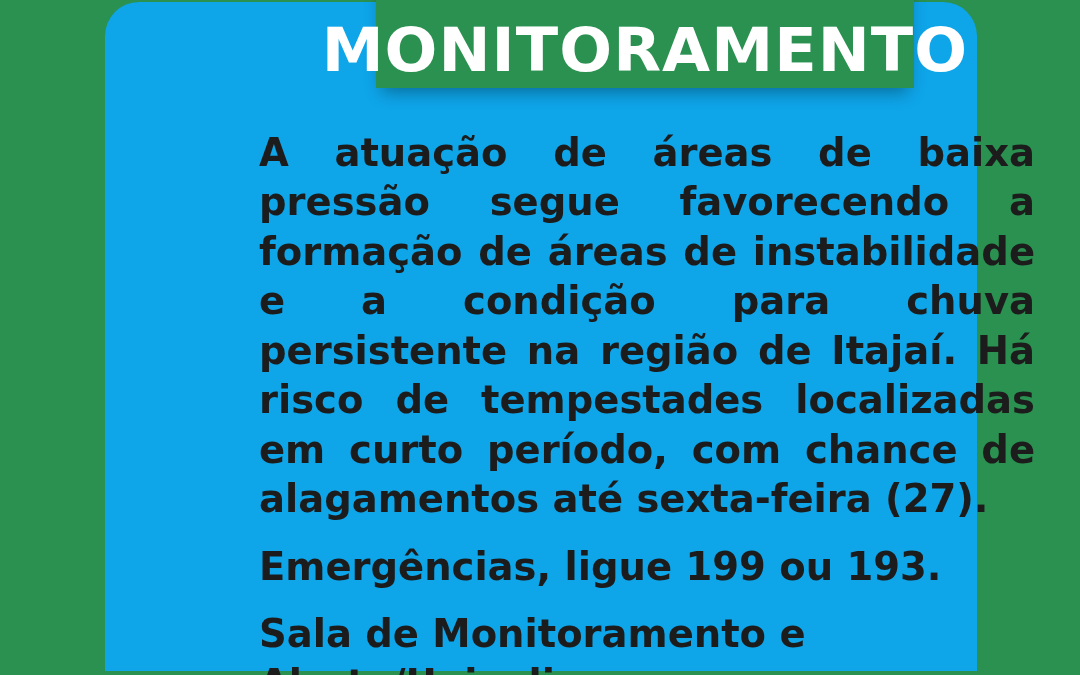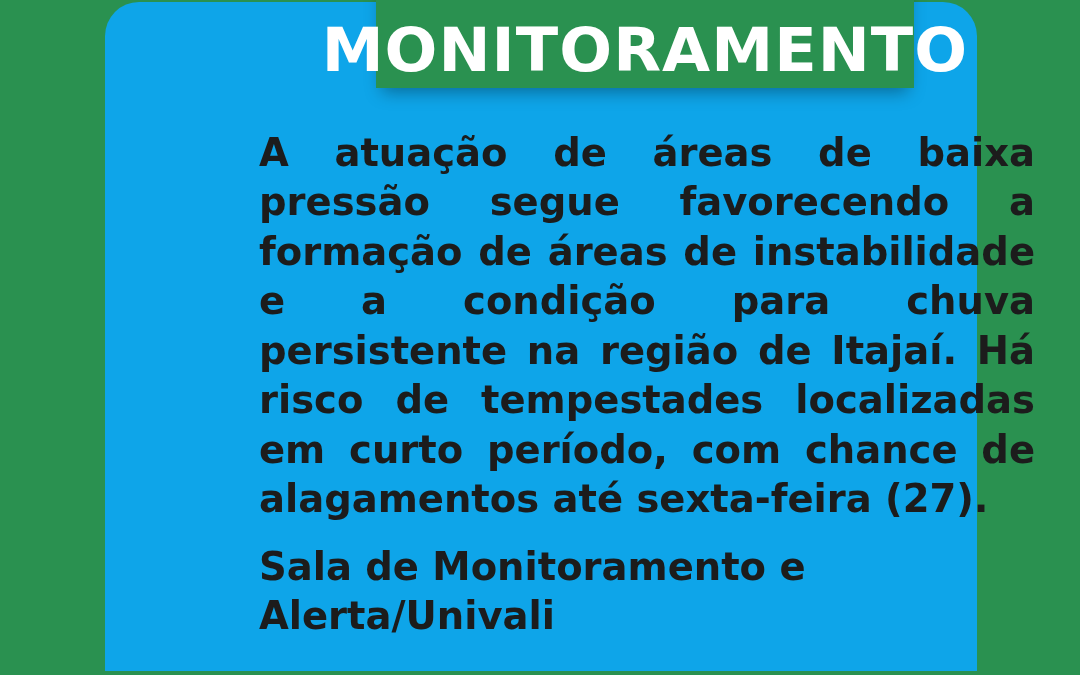--- a/index.html
+++ b/index.html
@@ -92,19 +92,20 @@
 <div class="poster">
 
   <div class="card">
 
     <div class="title-banner">
       <span class="title-text">MONITORAMENTO</span>
     </div>
 
     <div class="body-copy">
       <p class="para justified">A atuação de áreas de baixa pressão segue favorecendo a formação de áreas de instabilidade e a condição para chuva persistente na região de Itajaí. Há risco de tempestades localizadas em curto período, com chance de alagamentos até sexta-feira (27).</p>
+      <p class="para left">Emergências, ligue 199 ou 193.</p>
       <p class="para left">Sala de Monitoramento e Alerta/Univali</p>
 
     </div>
 
   </div>
 
 </div>
 
 </body></html>

